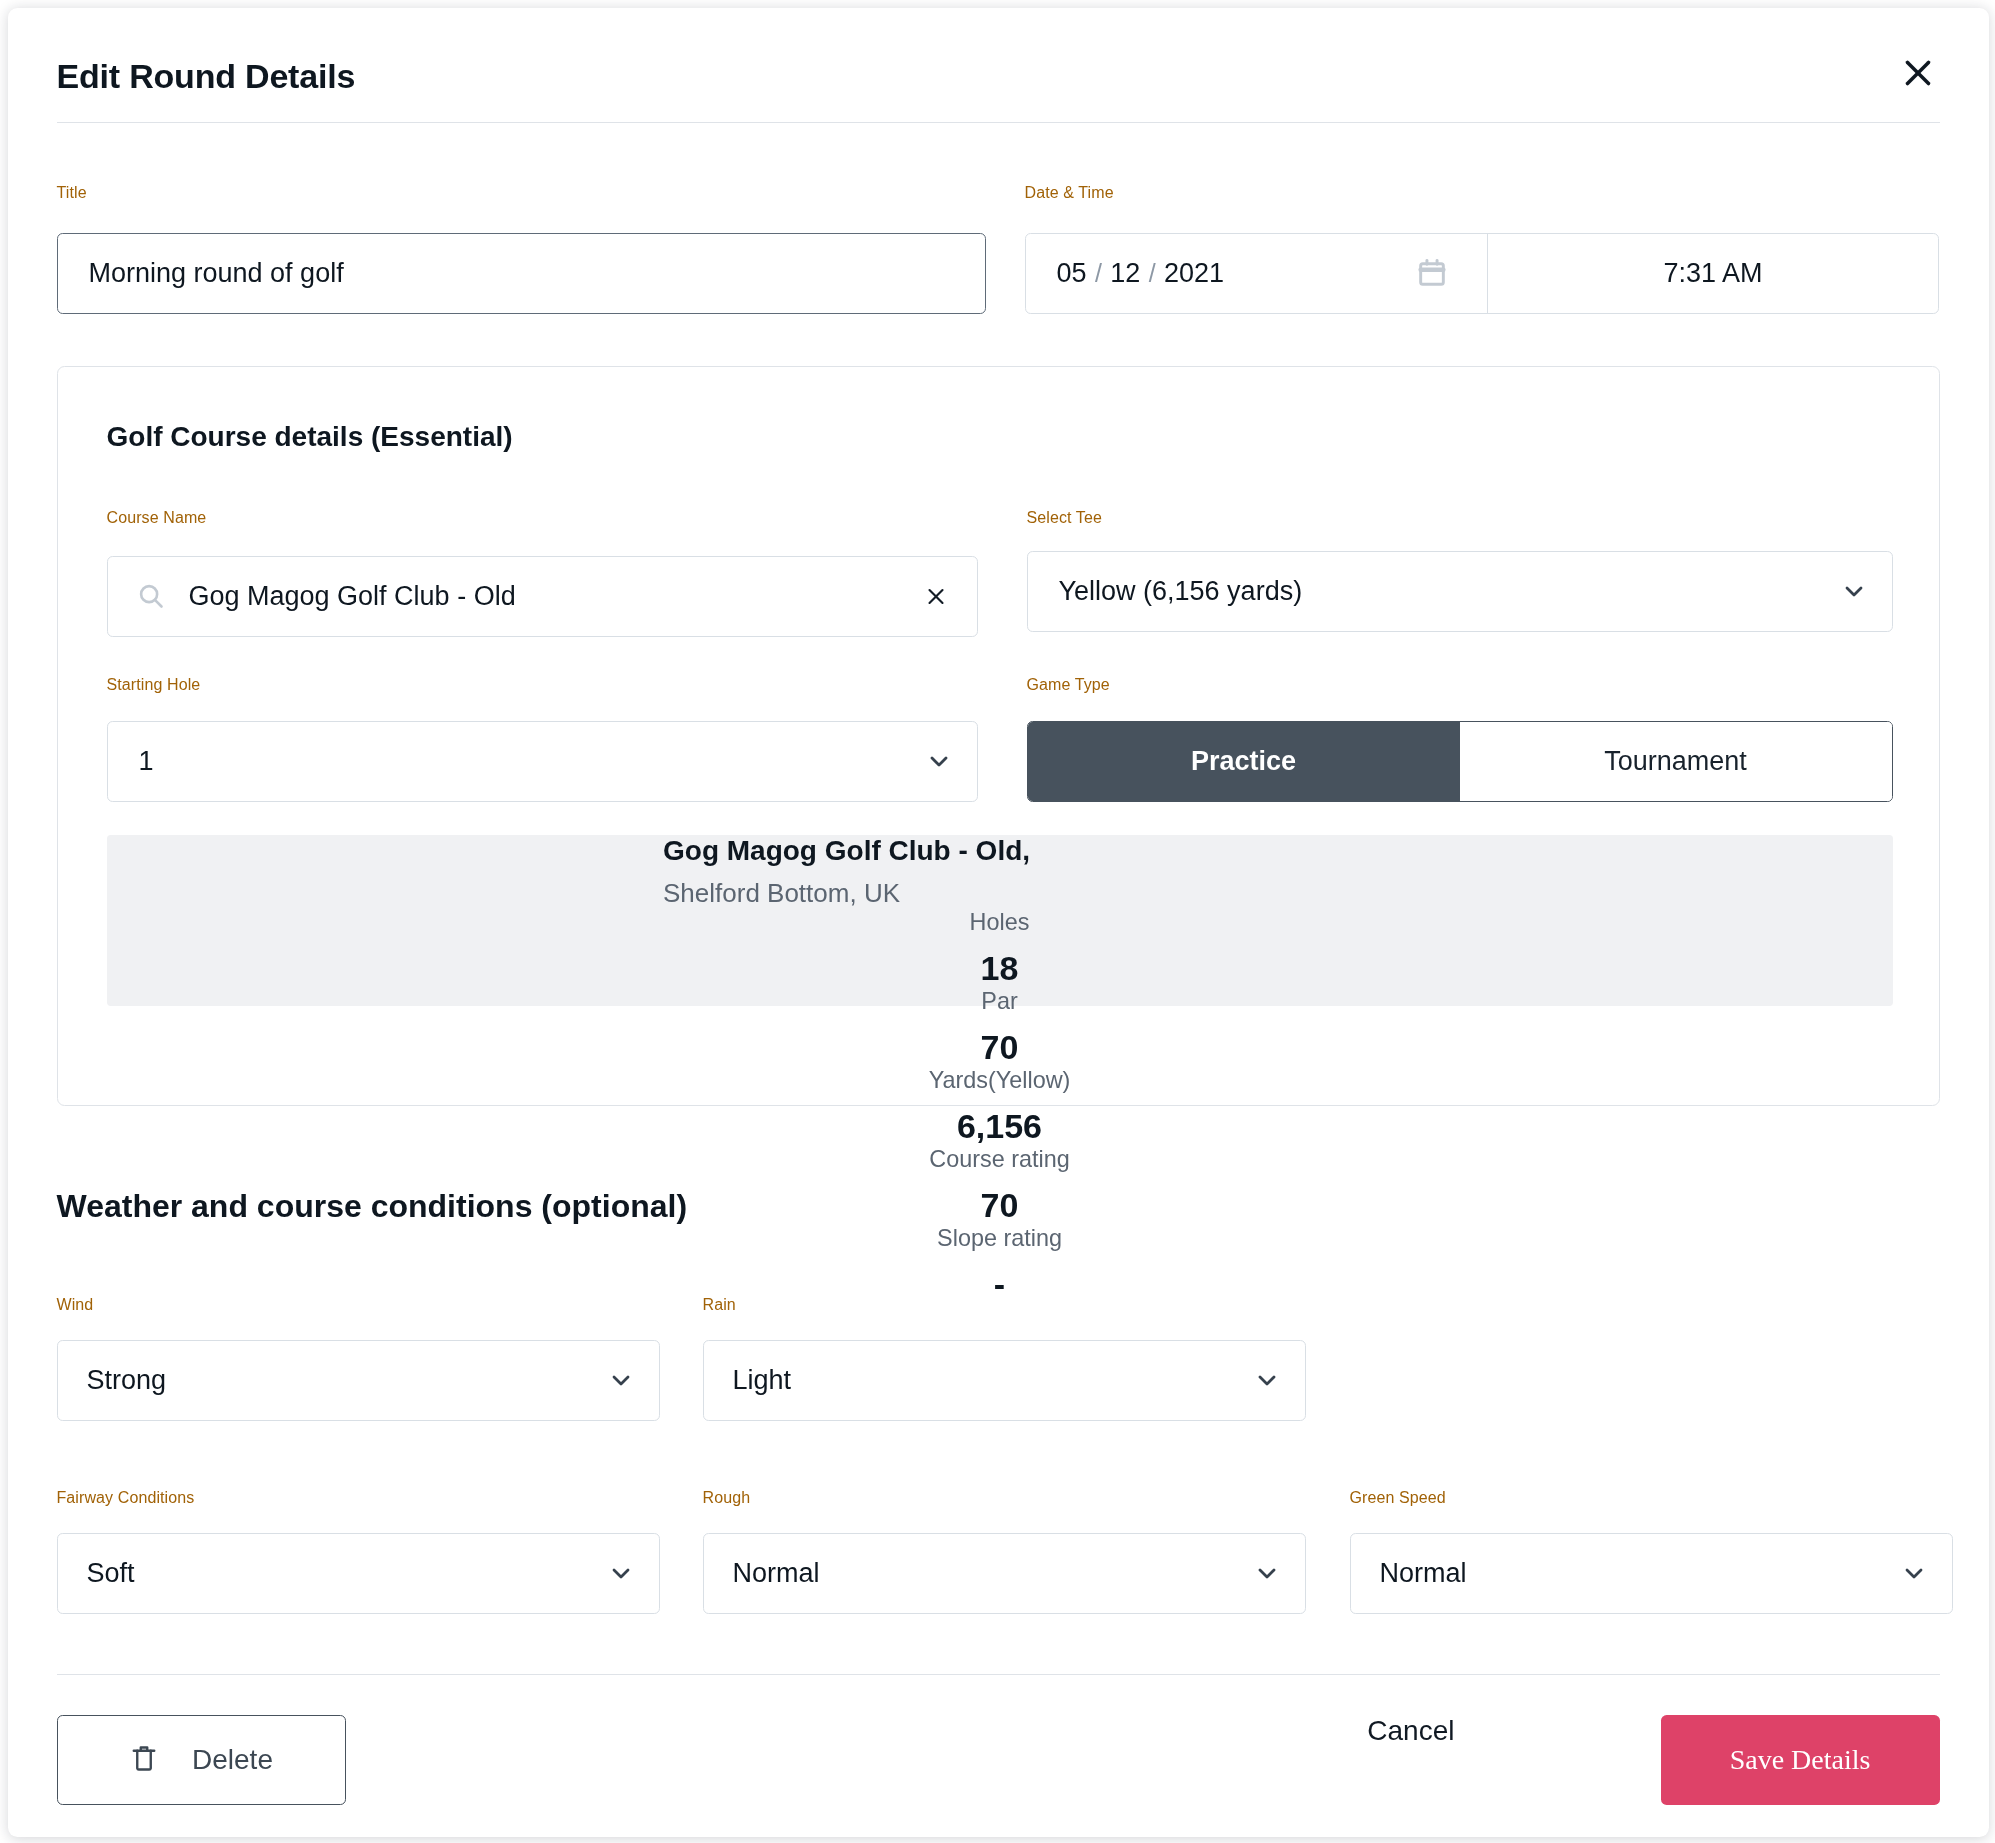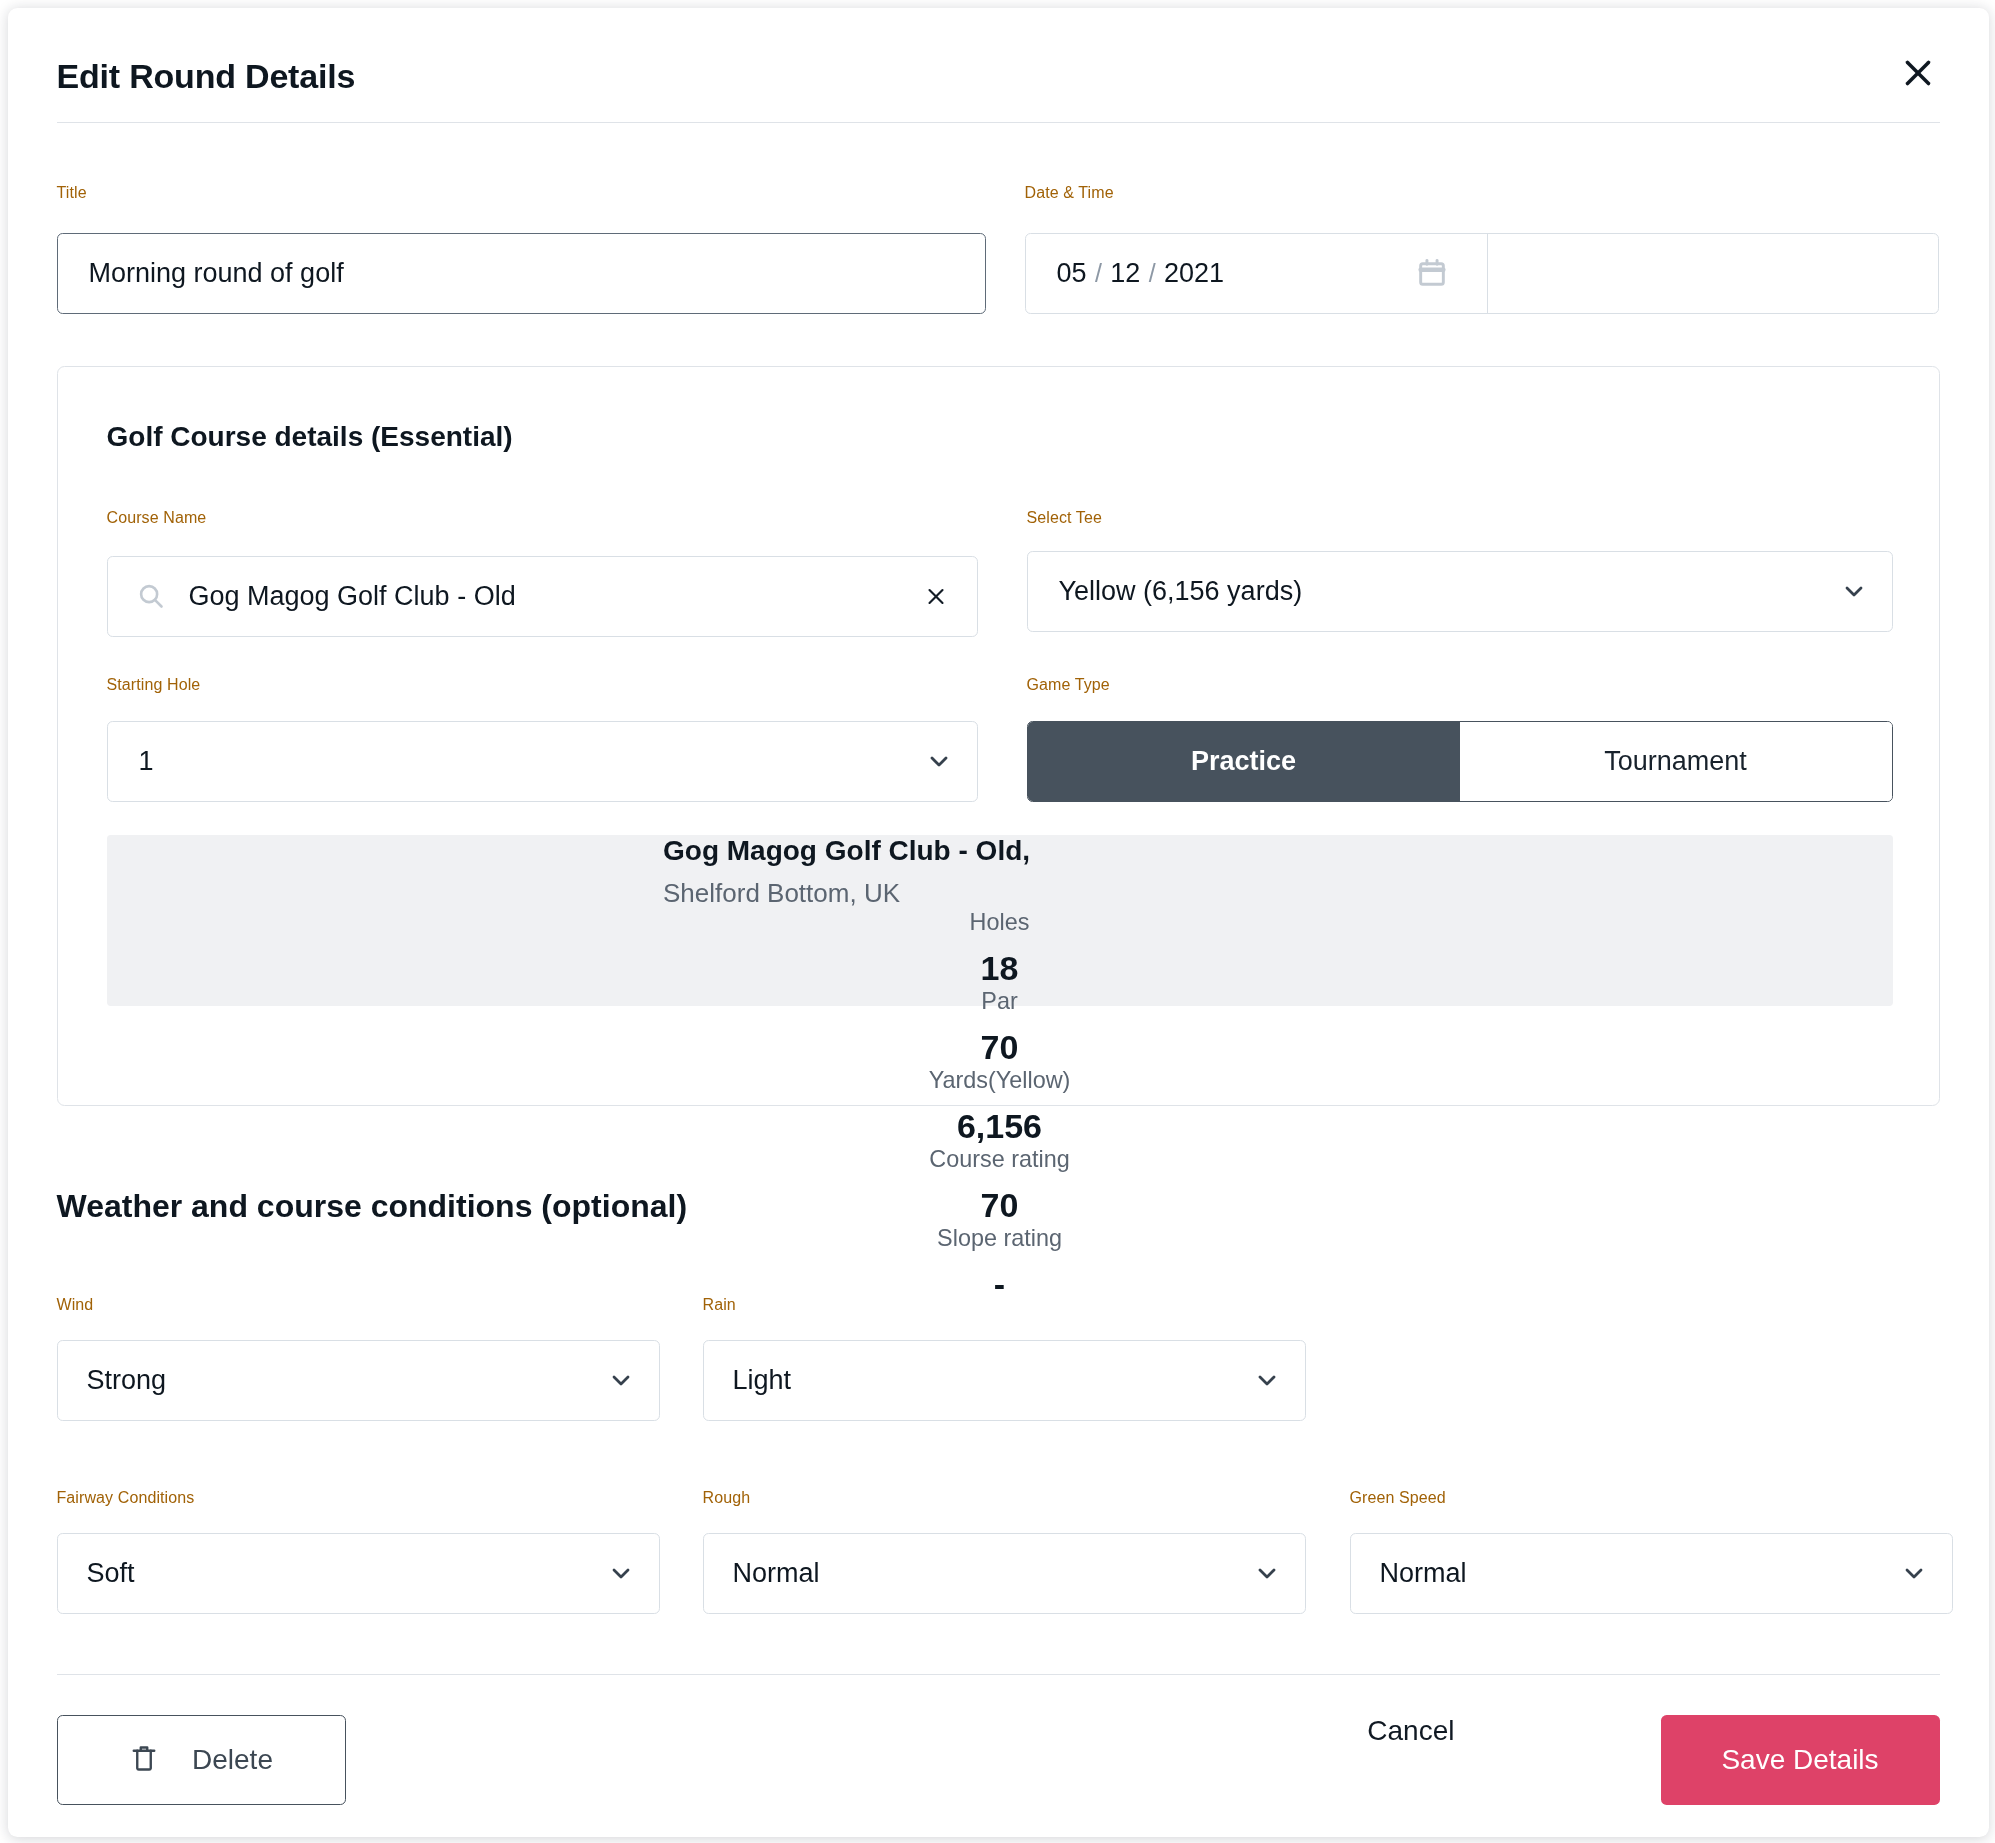--- a/index.html
+++ b/index.html
@@ -303,20 +303,21 @@
     width: 279px; height: 90px;
     background: #DE4268;
     border-radius: 5.6px;
     display: flex;
     align-items: center;
     justify-content: center;
     font-size: 28px;
     color: #ffffff;
     cursor: pointer;
     font-weight: normal;
+    font-family: Liberation Serif, serif;
   }
 </style>
 </head>
 <body>
 
 <div class="modal">
 
   <div class="hdr">
     <div class="hdr-title">Edit Round Details</div>
     <div class="close-btn">
@@ -344,20 +345,23 @@
       <span class="cal-icon">
         <svg width="32" height="32" viewBox="0 0 24 24" fill="none" stroke="#c3cad2" stroke-width="2.2" stroke-linecap="round">
           <rect x="3.5" y="5" width="17" height="15.5" rx="1.6" fill="#ffffff"></rect>
           <line x1="3.5" y1="9.6" x2="20.5" y2="9.6" stroke="#c3cad2" stroke-width="3.4"></line>
           <line x1="8.2" y1="2.6" x2="8.2" y2="5.4"></line>
           <line x1="15.8" y1="2.6" x2="15.8" y2="5.4"></line>
         </svg>
       </span>
     </div>
     <div class="dt-sep"></div>
+    <div class="dt-time">
+      <span class="fval">7:31 AM</span>
+    </div>
   </div>
 
   <div class="card">
     <div class="card-title">Golf Course details (Essential)</div>
 
     <div class="flabel cn-label">Course Name</div>
     <div class="fbox cn-box">
       <span class="srch-icon">
         <svg width="30" height="30" viewBox="0 0 24 24" fill="none" stroke="#c3cad2" stroke-width="2.1" stroke-linecap="round">
           <circle cx="10.5" cy="10.5" r="6.4"></circle>

